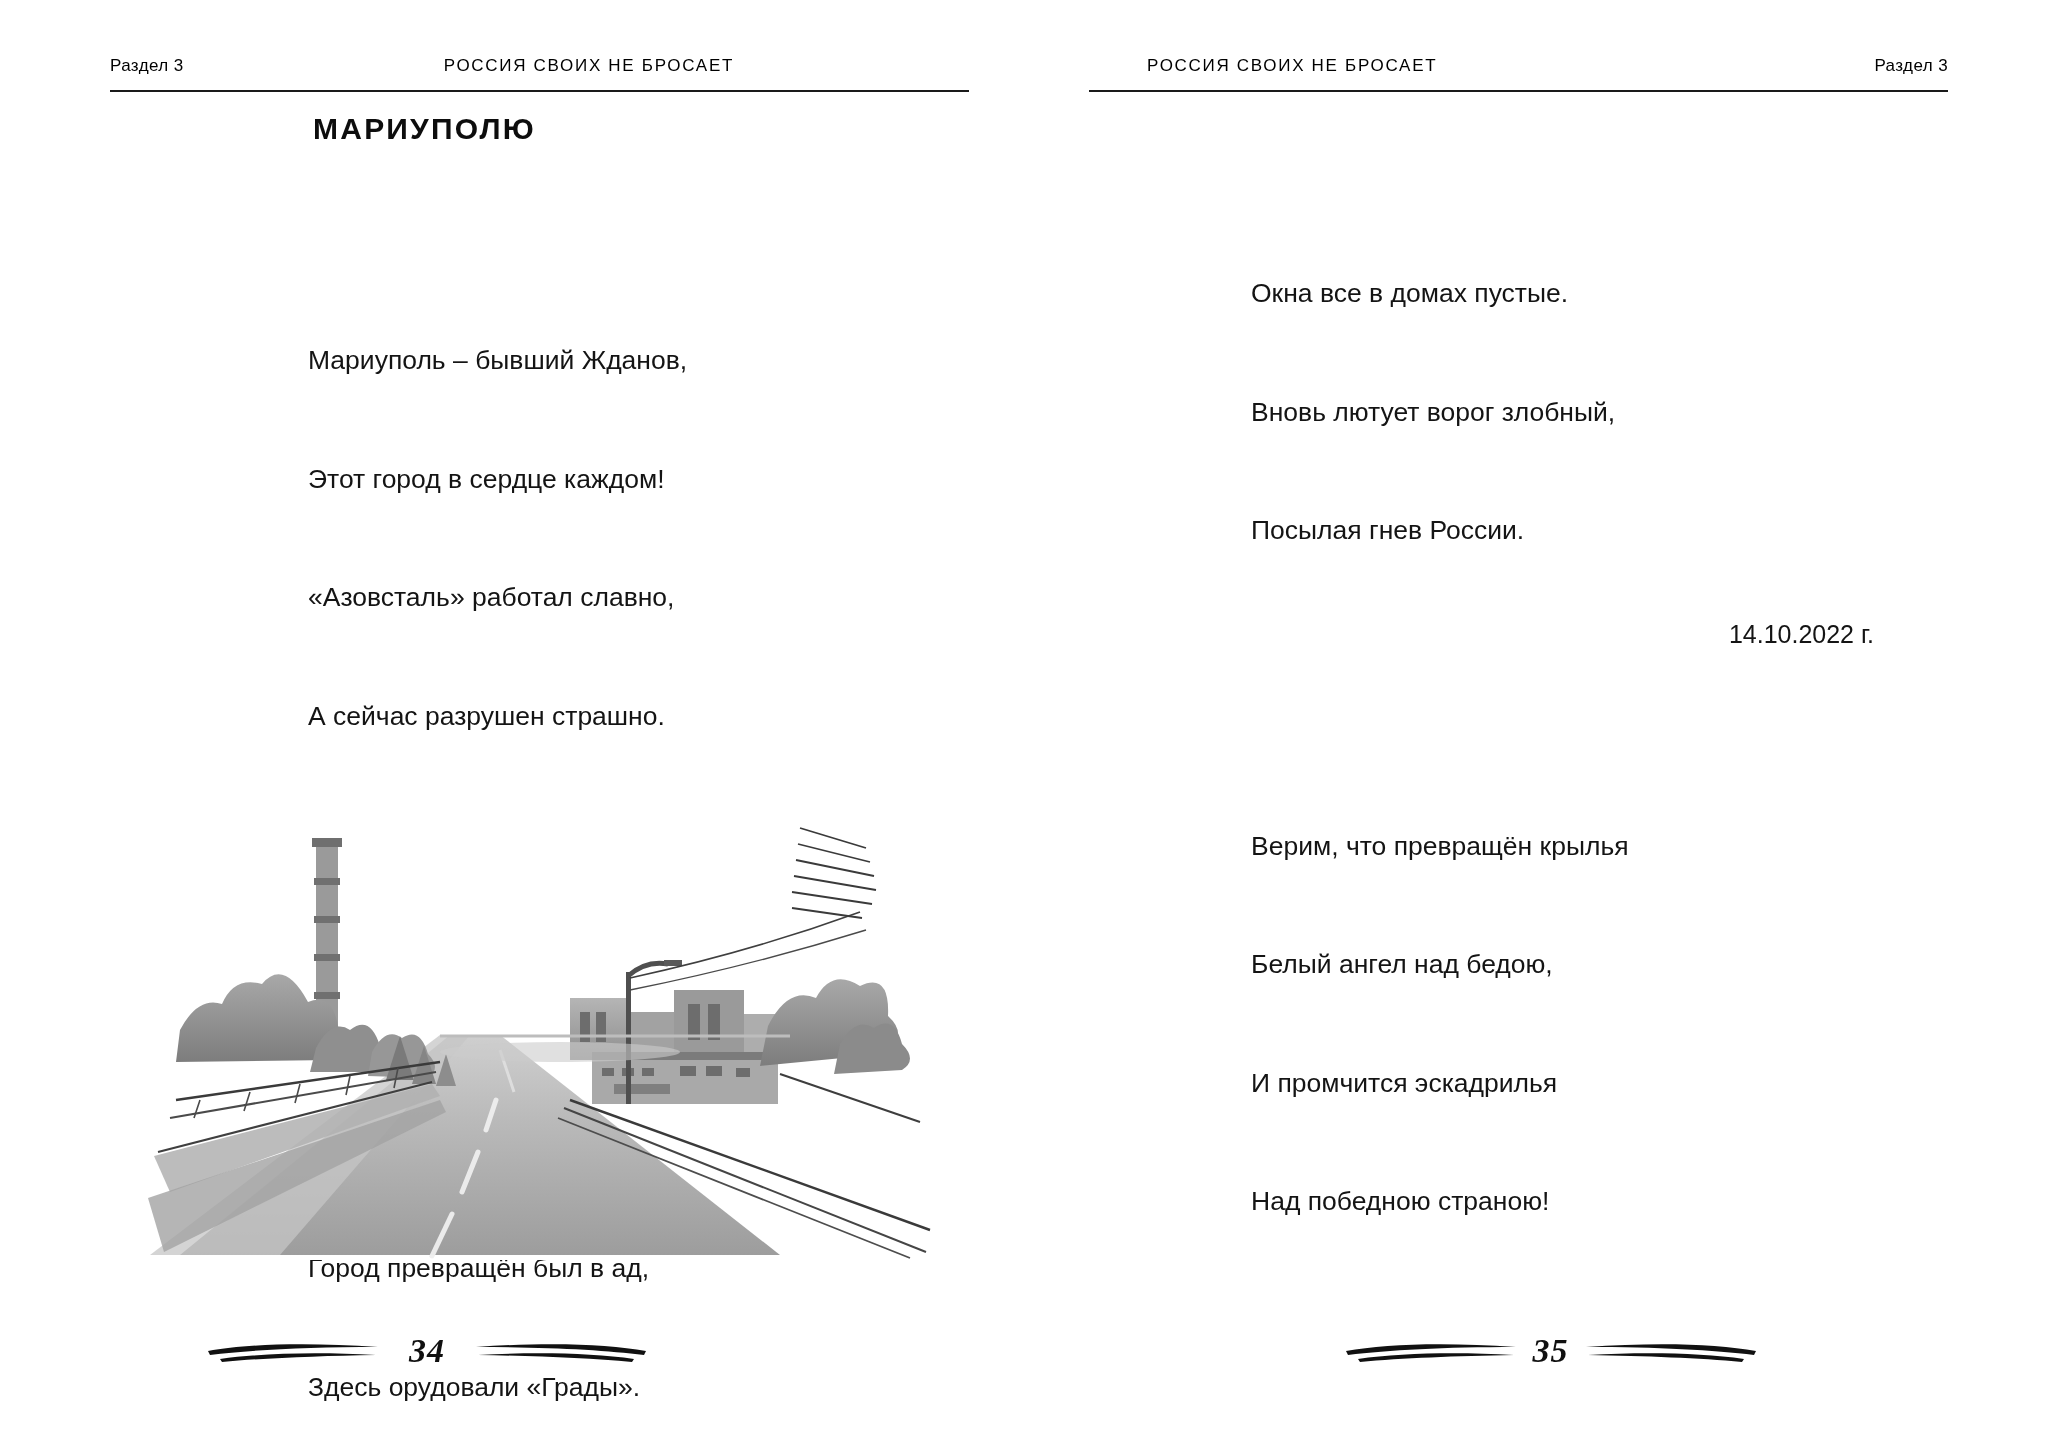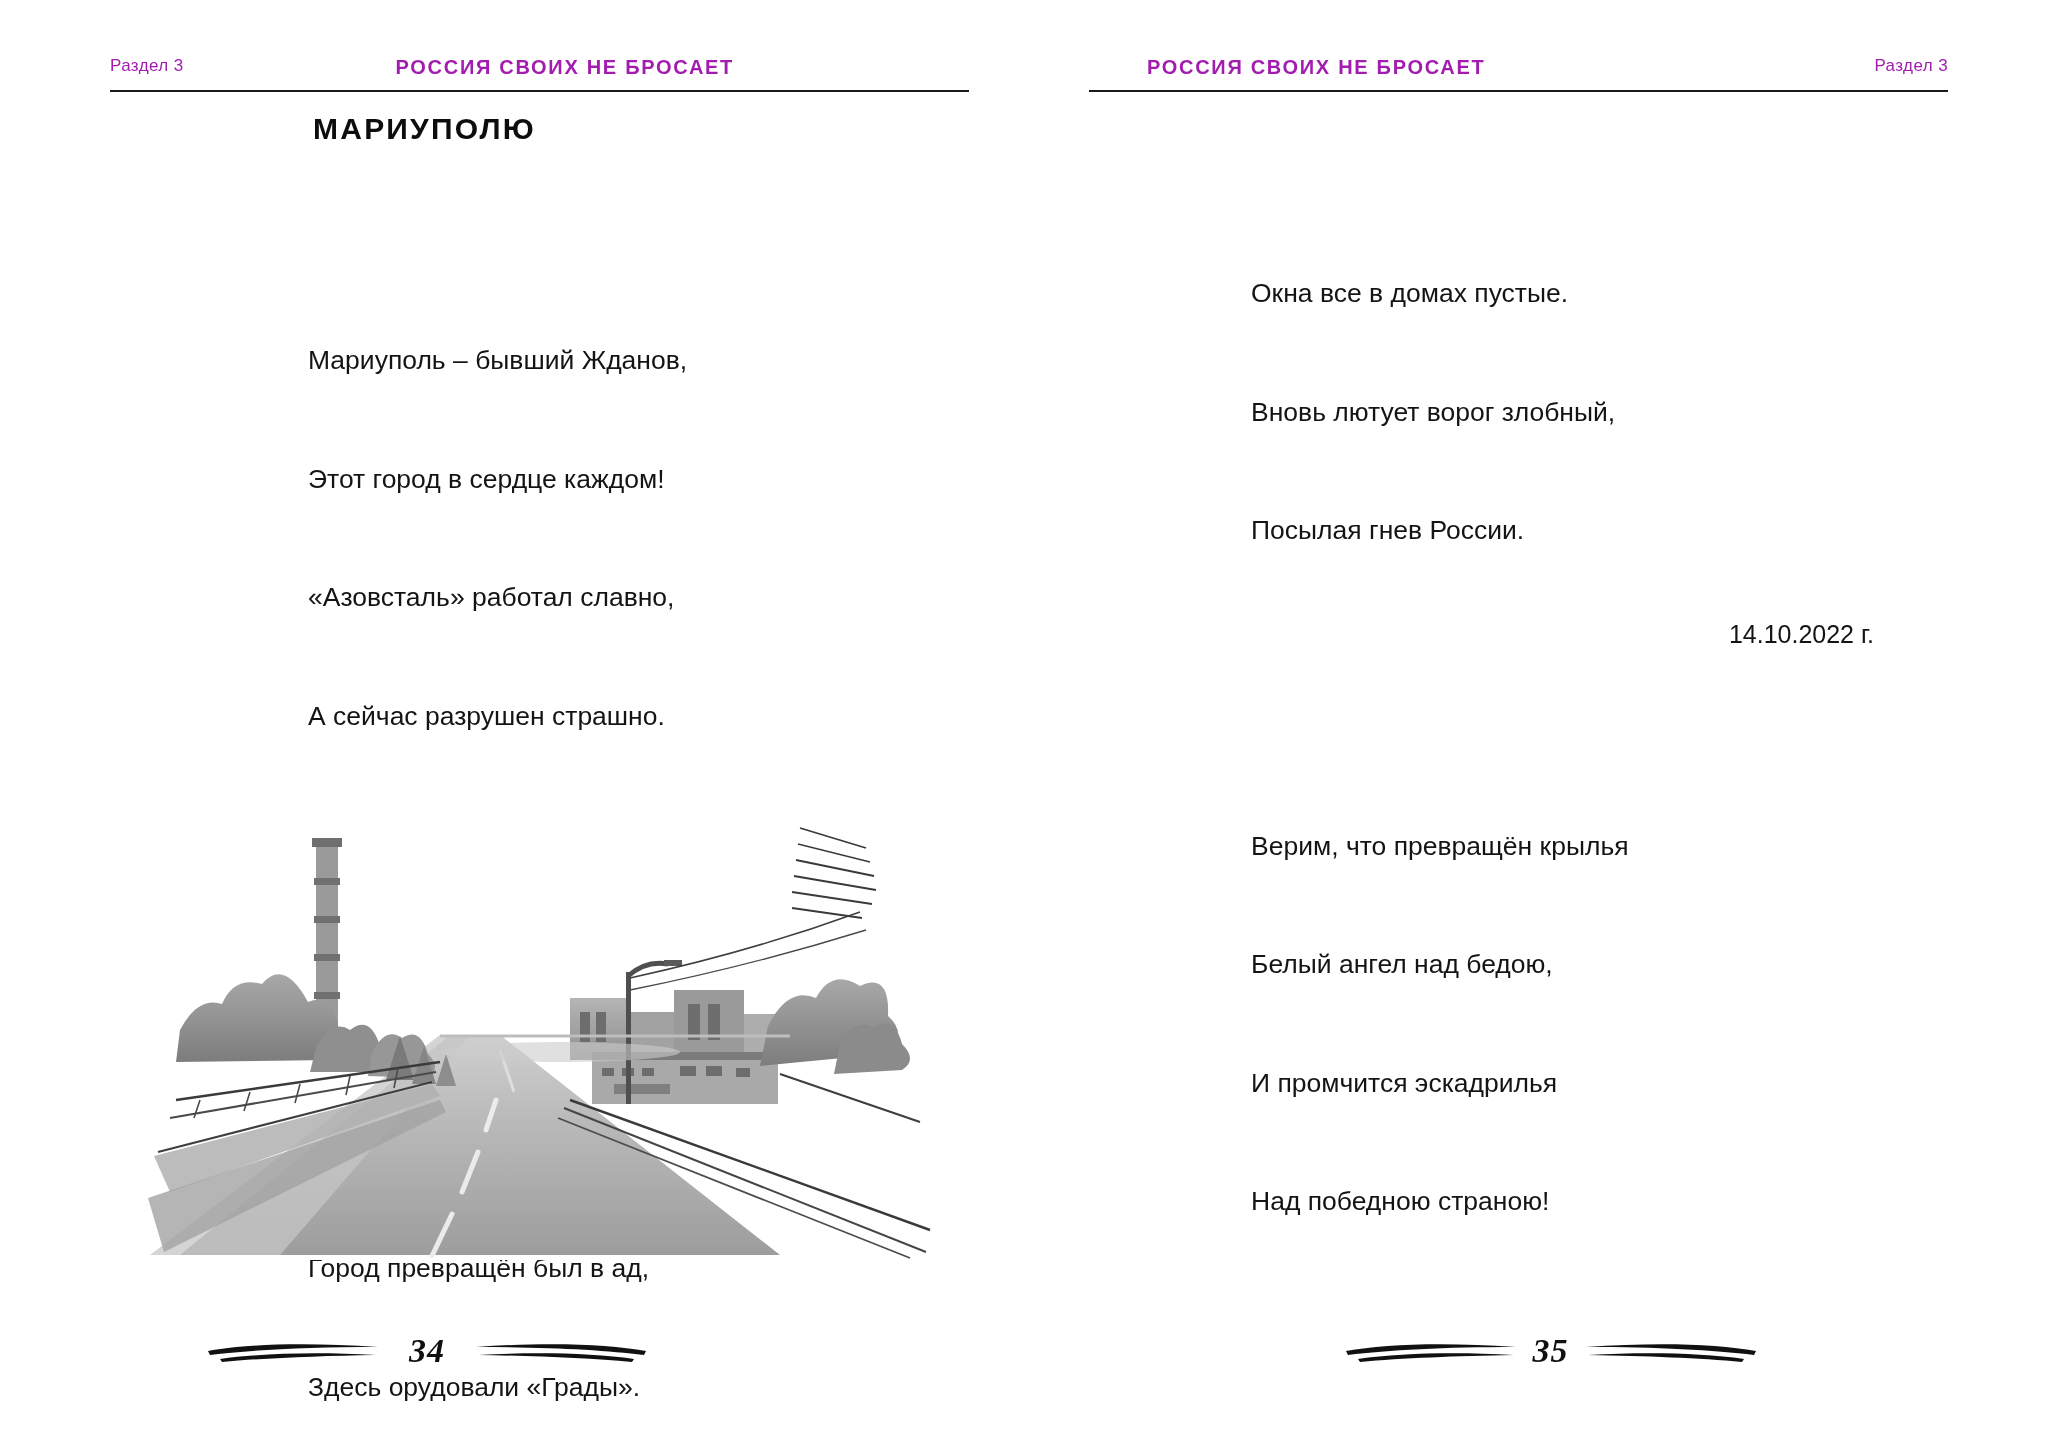--- a/index.html
+++ b/index.html
@@ -22,34 +22,34 @@
   }
 
   
   .rh {
     position: absolute;
     top: 56px;
     display: flex;
     align-items: baseline;
     font-size: 17px;
     letter-spacing: 0.6px;
-    color: #a21caf;
+    color: #000000;
     white-space: nowrap;
   }
   .rh-left  { left: 110px; }
   .rh-right { right: 110px; }
   .page-left .rh-left  { left: 110px; }
   .page-left .rh-right { right: 295px; }
   .page-right .rh-left  { left: 118px; }
   .page-right .rh-right { right: 110px; }
   .rh-section { font-size: 17px; letter-spacing: 0.4px; }
   .rh-book {
-    font-size: 20px;
+    font-size: 17px;
     letter-spacing: 1.7px;
-    font-weight: 700;
+    font-weight: 400;
   }
   .hrule {
     position: absolute;
     top: 90px;
     height: 2px;
     background: #1a1a1a;
   }
   .page-left .hrule  { left: 110px; right: 60px; }
   .page-right .hrule { left: 60px;  right: 110px; }
 

